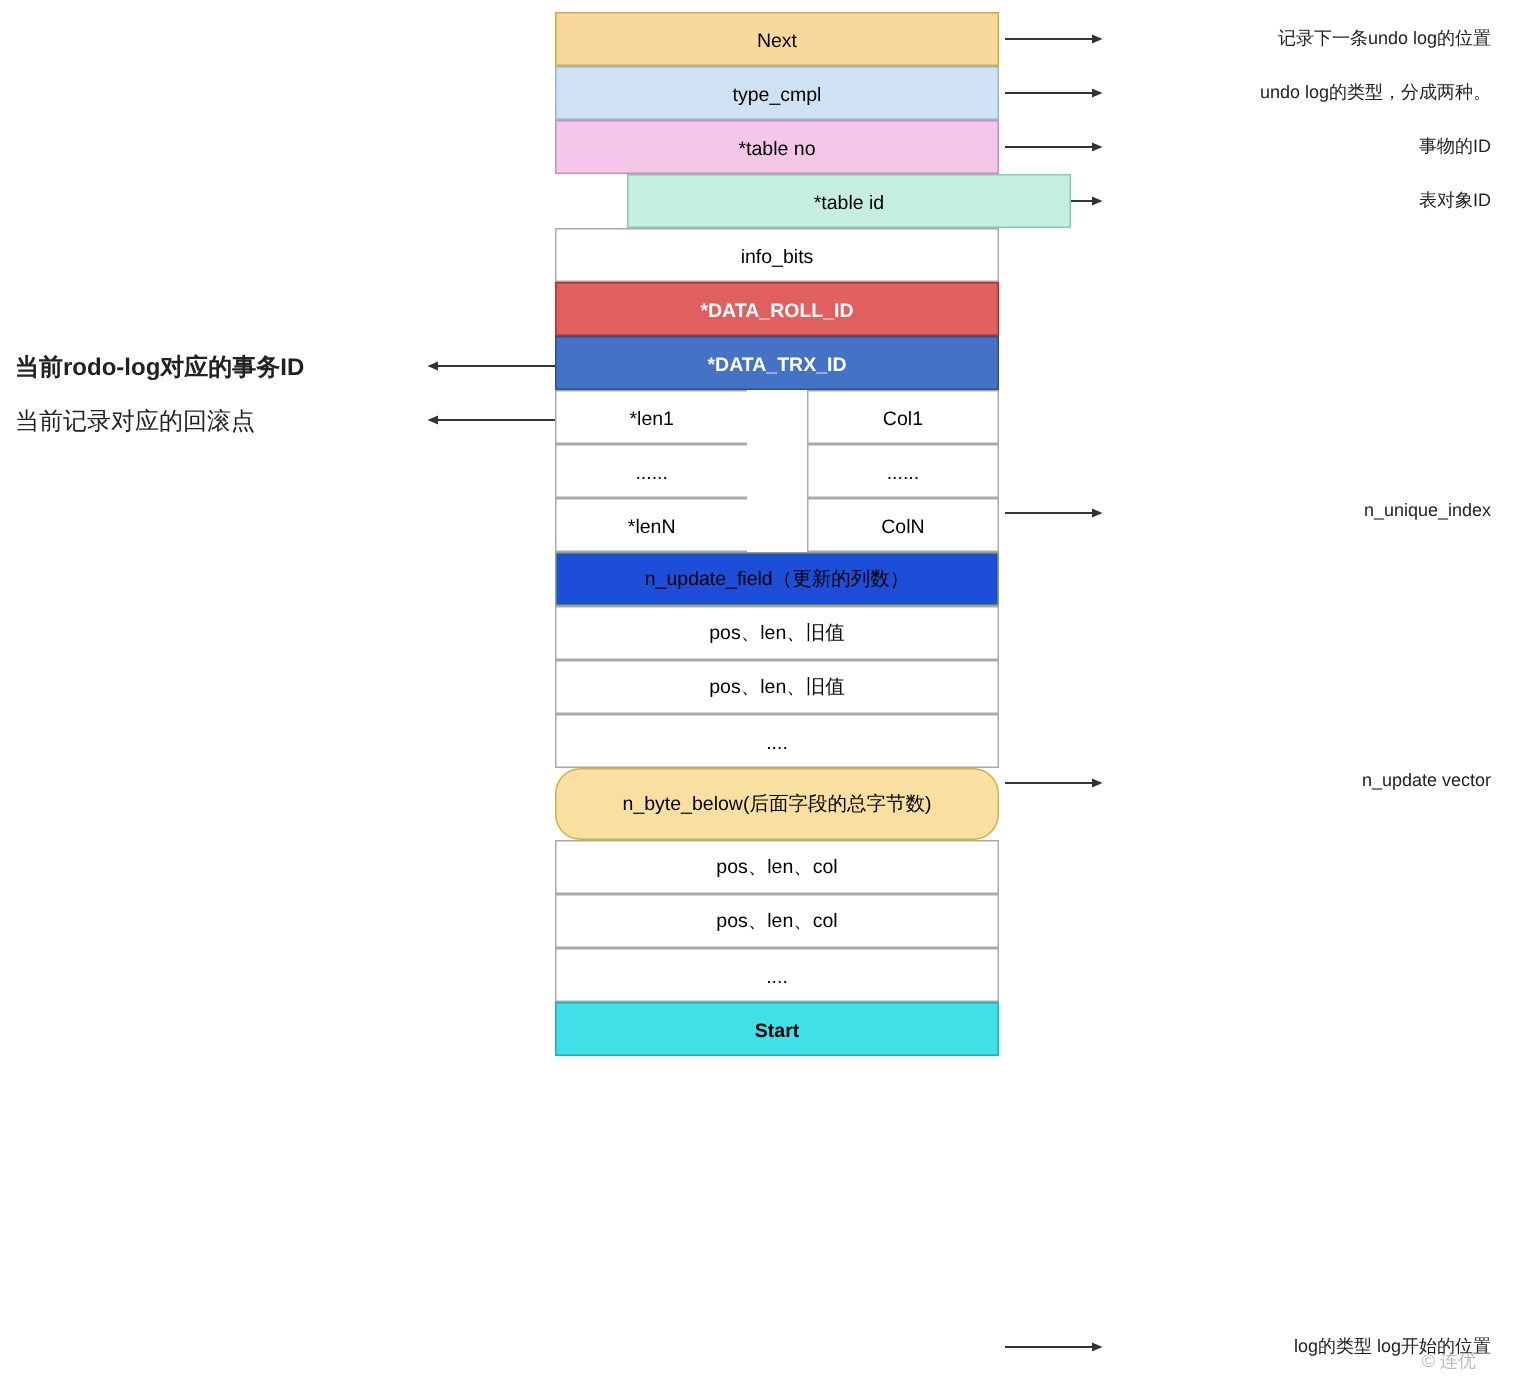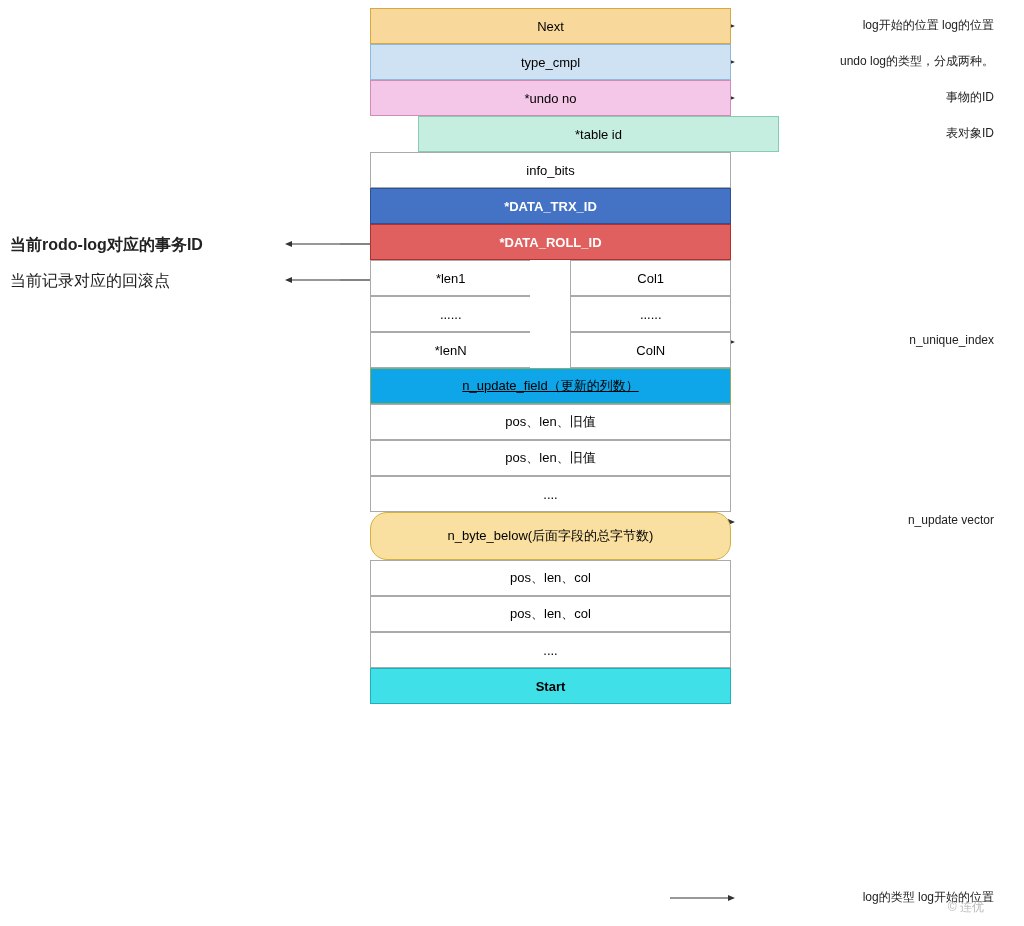--- a/index.html
+++ b/index.html
@@ -18,21 +18,21 @@
       width: 1024px;
       min-height: 926px;
       padding: 10px 0;
     }
 
     
     .boxes-column {
       position: absolute;
       left: 370px;
       top: 8px;
-      width: 361px;
+      width: 296px;
       display: flex;
       flex-direction: column;
       gap: 0;
     }
 
     .box {
       width: 100%;
       text-align: center;
       padding: 8px 6px;
       border: 1px solid #aaa;
@@ -44,21 +44,21 @@
       min-height: 36px;
     }
 
     .box-orange { background: #f9d89c; border-color: #d4a843; }
     .box-lightblue { background: #cfe2f3; border-color: #90b8d8; }
     .box-pink { background: #f4c6e7; border-color: #d08cb8; }
     .box-mint { background: #c6eee0; border-color: #88ccb0; margin-left: 48px; }
     .box-white { background: #fff; border-color: #aaa; }
     .box-blue { background: #4472c4; border-color: #2e5096; color: #fff; font-weight: bold; }
     .box-red { background: #e06060; border-color: #b03030; color: #fff; font-weight: bold; }
-    .box-green { background: #0ea5e9; border-color: #8aad60; text-decoration: underline; }
+    .box-green { background: #1d4ed8; border-color: #8aad60; }
     .box-yellow { background: #f9e0a0; border-color: #d4b040; border-radius: 17px; }
     .box-cyan { background: #40e0e8; border-color: #20b0b8; font-weight: bold; }
 
     
     .split-row {
       display: flex;
       width: 100%;
       gap: 40px;
     }
     .split-row .box-half {
@@ -156,29 +156,29 @@
     <line x1="340" y1="280" x2="290" y2="280" stroke="#333" stroke-width="1.2"></line>
     <polygon points="292,277 285,280 292,283" fill="#333"></polygon>
   </svg>
 
   <div class="boxes-column">
 
     <div class="box box-orange">Next</div>
 
     <div class="box box-lightblue">type_cmpl</div>
 
-    <div class="box box-pink">*undo no</div>
+    <div class="box box-pink">*table no</div>
 
     <div class="box box-mint">*table id</div>
 
     <div class="box box-white">info_bits</div>
 
+    <div class="box box-red">*DATA_ROLL_ID</div>
+
     <div class="box box-blue">*DATA_TRX_ID</div>
-
-    <div class="box box-red">*DATA_ROLL_ID</div>
 
     <div class="split-row">
       <div class="box-half">*len1</div>
       <div class="box-half">Col1</div>
     </div>
     <div class="split-row">
       <div class="box-half">......</div>
       <div class="box-half">......</div>
     </div>
     <div class="split-row">
@@ -196,21 +196,21 @@
 
     <div class="box box-white">pos、len、col</div>
     <div class="box box-white">pos、len、col</div>
     <div class="box box-white">....</div>
 
     <div class="box box-cyan">Start</div>
 
   </div>
 
   <div class="annotation-right" style="top: 17px;">
-    <span>log开始的位置 log的位置</span>
+    <span>记录下一条undo log的位置</span>
   </div>
   <div class="annotation-right" style="top: 53px;">
     <span>undo log的类型，分成两种。</span>
   </div>
   <div class="annotation-right" style="top: 89px;">
     <span>事物的ID</span>
   </div>
   <div class="annotation-right" style="top: 125px;">
     <span>表对象ID</span>
   </div>

